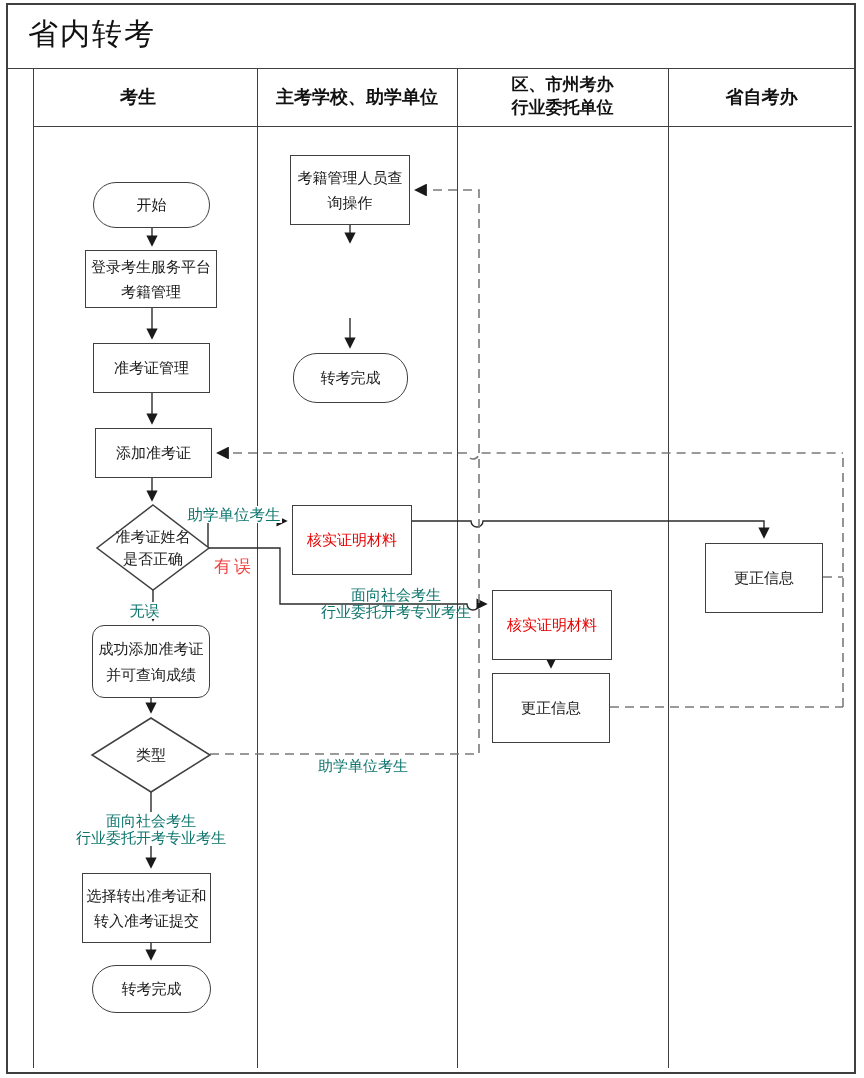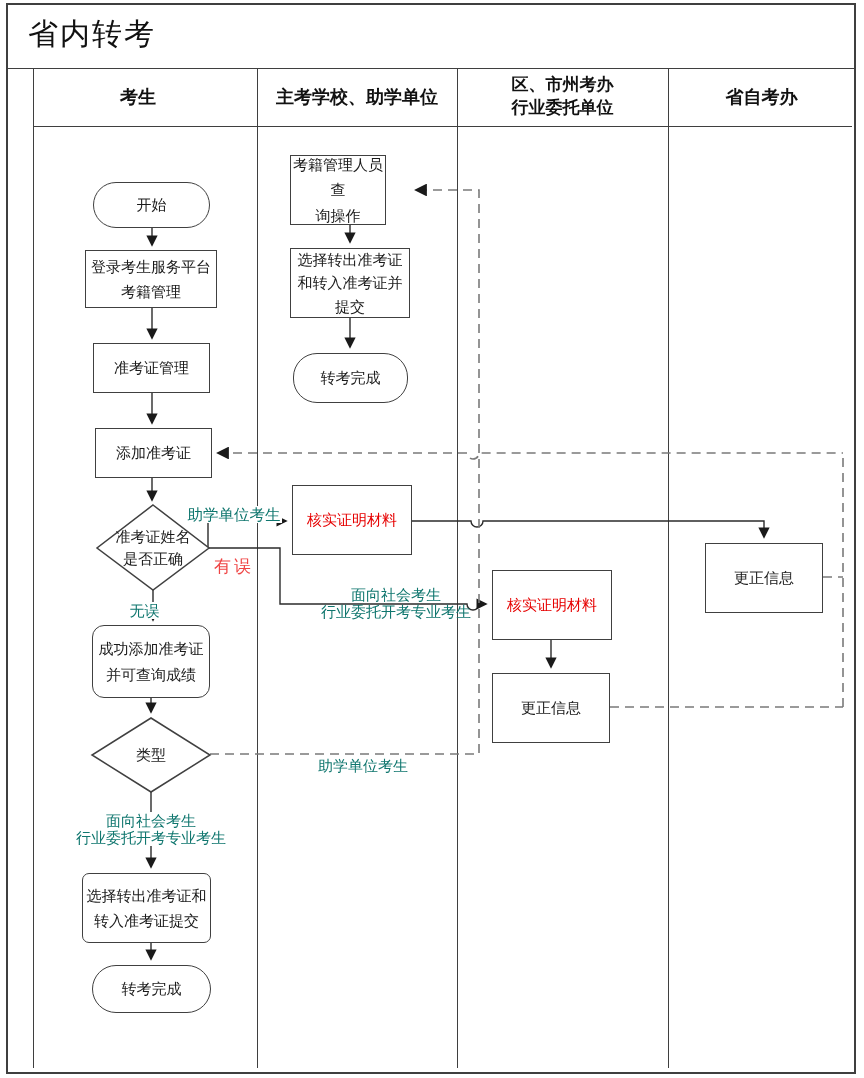--- a/index.html
+++ b/index.html
@@ -17,21 +17,21 @@
   .lane-head{
     position:absolute;top:68px;height:58px;display:flex;align-items:center;justify-content:center;
     font-size:18px;font-weight:bold;text-align:center;white-space:pre-line;line-height:1.35;color:#111;
   }
   .node{
     position:absolute;display:flex;align-items:center;justify-content:center;
     background:#ffffff;border:1.5px solid #404040;font-size:15px;line-height:1.7;
     text-align:center;white-space:pre-line;color:#1a1a1a;box-sizing:border-box;
   }
   .stadium{border-radius:24px;}
-  .red-text{color:#e60000;}
+  .red-text{color:#e60000;margin-top:20px;}
   .diamond-text{
     position:absolute;display:flex;align-items:center;justify-content:center;
     font-size:15px;line-height:1.5;text-align:center;white-space:pre-line;color:#1a1a1a;
   }
   .edge-label{
     position:absolute;font-size:15px;line-height:17px;text-align:center;
     white-space:pre-line;color:#0f766e;
   }
   .bg-white{background:#ffffff;}
   .gray-label{color:#ef4444;font-size:17px;letter-spacing:3px;}
@@ -98,29 +98,26 @@
   <div class="node stadium" style="left:93px;top:182px;width:117px;height:46px;">开始</div>
   <div class="node" style="left:85px;top:250px;width:132px;height:58px;">登录考生服务平台
 考籍管理</div>
   <div class="node" style="left:93px;top:343px;width:117px;height:50px;">准考证管理</div>
   <div class="node" style="left:95px;top:428px;width:117px;height:50px;">添加准考证</div>
   <div class="diamond-text" style="left:103px;top:518px;width:100px;height:60px;">准考证姓名
 是否正确</div>
   <div class="node" style="left:92px;top:625px;width:118px;height:73px;border-radius:12px;">成功添加准考证
 并可查询成绩</div>
   <div class="diamond-text" style="left:111px;top:740px;width:80px;height:30px;">类型</div>
-  <div class="node" style="left:82px;top:873px;width:129px;height:70px;border-radius:7px;">选择转出准考证和
+  <div class="node" style="left:82px;top:873px;width:129px;height:70px;">选择转出准考证和
 转入准考证提交</div>
   <div class="node stadium" style="left:92px;top:965px;width:119px;height:48px;">转考完成</div>
 
-  <div class="node" style="left:290px;top:155px;width:96px;height:70px;">考籍管理人员查
+  <div class="node" style="left:290px;top:155px;width:120px;height:70px;">考籍管理人员查
 询操作</div>
-  <div class="node" style="left:290px;top:248px;width:120px;height:70px;line-height:1.55;">选择转出准考证
-和转入准考证并
-提交</div>
   <div class="node stadium" style="left:293px;top:353px;width:115px;height:50px;">转考完成</div>
   <div class="node red-text" style="left:292px;top:485px;width:120px;height:70px;">核实证明材料</div>
 
   <div class="node red-text" style="left:492px;top:570px;width:120px;height:70px;">核实证明材料</div>
   <div class="node" style="left:492px;top:673px;width:118px;height:70px;">更正信息</div>
 
   <div class="node" style="left:705px;top:543px;width:118px;height:70px;">更正信息</div>
 
   <div class="edge-label bg-white" style="left:186px;top:506px;width:96px;font-size:15.5px;">助学单位考生</div>
   <div class="edge-label gray-label" style="left:214px;top:558px;">有误</div>

